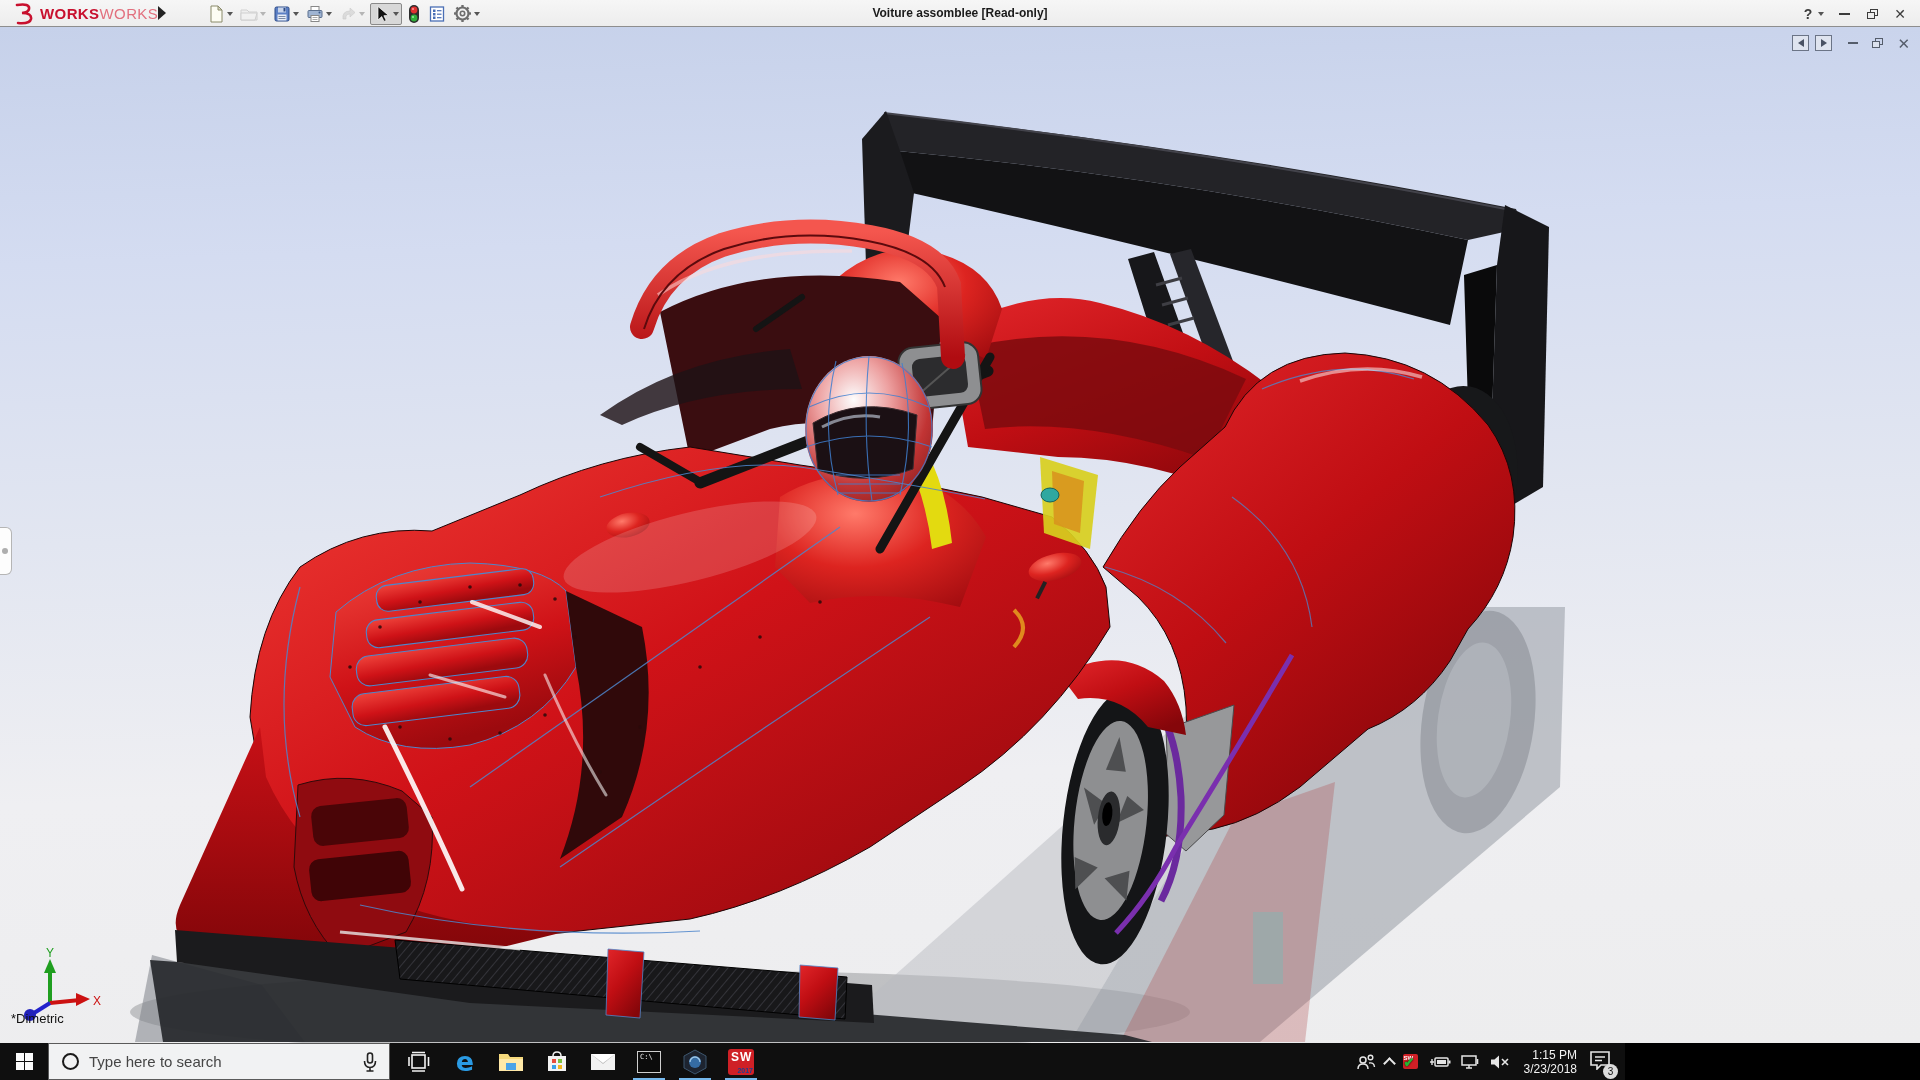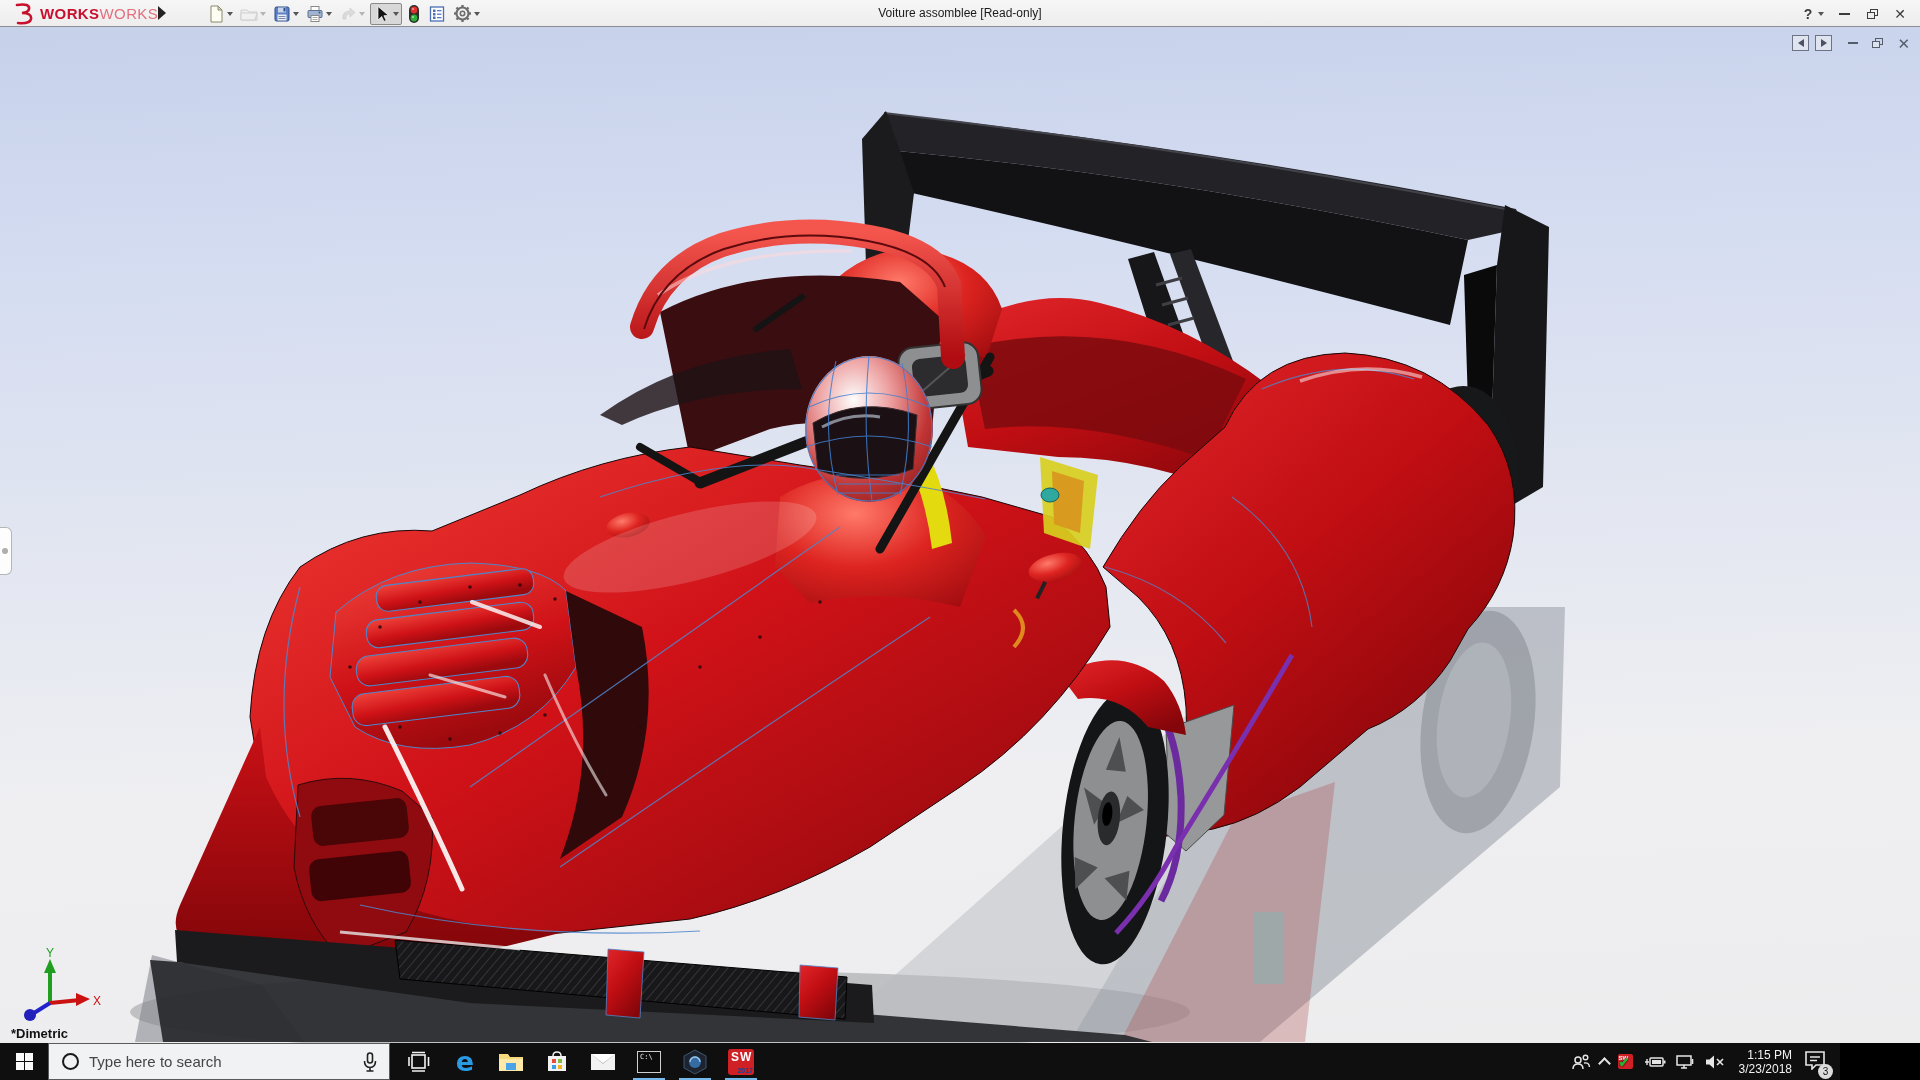--- a/index.html
+++ b/index.html
@@ -17,21 +17,21 @@
   .brand-expand { position:absolute; left:158px; top:6px; width:0; height:0;
     border-left:8px solid #222; border-top:7px solid transparent; border-bottom:7px solid transparent; }
   .tbar { position:absolute; left:205px; top:2px; height:23px; display:flex; align-items:center; }
   .tb-item { display:flex; align-items:center; margin-right:3px; padding:1px 2px; border-radius:2px; }
   .tb-item svg { display:block; }
   .tb-caret { width:0; height:0; border-top:4px solid #555; border-left:3.5px solid transparent;
     border-right:3.5px solid transparent; margin-left:2px; }
   .tb-disabled { opacity:.38; filter:grayscale(1); }
   .tb-active { background:#d8d8d8; border:1px solid #8a8a8a; }
   .win-title { position:absolute; left:0; right:0; top:0; height:27px; line-height:27px;
-    text-align:center; font-size:12px; color:#1a1a1a; pointer-events:none; }
+    text-align:center; font-size:12px; color:#1a1a1a; pointer-events:none;font-weight:bold; }
   .win-ctrls { position:absolute; right:6px; top:0; height:27px; display:flex; align-items:center; }
   .wc { width:28px; height:27px; display:flex; align-items:center; justify-content:center; color:#3c3c3c; }
   .wc-help { font-size:14px; font-weight:bold; width:20px; }
   .wc-caret { width:0; height:0; border-top:4px solid #555; border-left:3.5px solid transparent;
     border-right:3.5px solid transparent; margin-right:6px; }
   .glyph-min { width:11px; height:2px; background:#3c3c3c; }
   .glyph-restore { position:relative; width:11px; height:10px; }
   .glyph-restore i { position:absolute; border:1.5px solid #3c3c3c; width:8px; height:7px; display:block; }
   .glyph-restore i:first-child { right:0; top:0; }
   .glyph-restore i:last-child { left:0; bottom:0; background:#ededed; }
@@ -49,25 +49,25 @@
   .vp-restore { position:relative; width:11px; height:10px; margin-left:14px; }
   .vp-restore i { position:absolute; border:1.5px solid #555d6b; width:8px; height:7px; display:block; }
   .vp-restore i:first-child { right:0; top:0; }
   .vp-restore i:last-child { left:0; bottom:0; background:#dce2ee; }
   .vp-x { margin-left:14px; font-size:15px; color:#555d6b; line-height:1; }
   .side-tab { position:absolute; left:0; top:500px; width:12px; height:48px; background:#fdfdfd;
     border:1px solid #b5b5b5; border-left:none; border-radius:0 6px 6px 0; }
   .side-tab i { position:absolute; left:2px; top:20px; width:6px; height:6px; border-radius:50%;
     background:#aeaeae; display:block; }
   .scene { position:absolute; inset:0; }
-  .view-label { position:absolute; left:11px; bottom:2px; font-size:13px; font-weight:bold; color:#111; }
+  .view-label { position:absolute; left:11px; bottom:17px; font-size:13px; font-weight:normal; color:#111; }
   .triad { position:absolute; left:16px; bottom:22px; }
 
   
-  .taskbar { position:absolute; top:1043px; left:0; width:1840px; height:37px; background:#0f0f0f; }
+  .taskbar { position:absolute; top:1043px; left:0; width:1625px; height:37px; background:#0f0f0f; }
   .start { position:absolute; left:0; top:0; width:48px; height:37px; display:flex;
     align-items:center; justify-content:center; }
   .winlogo { display:grid; grid-template-columns:8px 8px; grid-template-rows:8px 8px; gap:1px; }
   .winlogo i { background:#fbfbfb; display:block; }
   .searchbox { position:absolute; left:48px; top:0; width:342px; height:37px; background:#f1f2f3;
     border:1px solid #5a5a5a; display:flex; align-items:center; }
   .cortana-ring { width:17px; height:17px; border:2.5px solid #1a1a1a; border-radius:50%; margin:0 10px 0 13px; }
   .searchbox input { flex:1; border:none; outline:none; background:transparent; font-size:15px;
     color:#222; font-family:"Liberation Sans",sans-serif; }
   .searchbox input::placeholder { color:#454545; opacity:1; }

